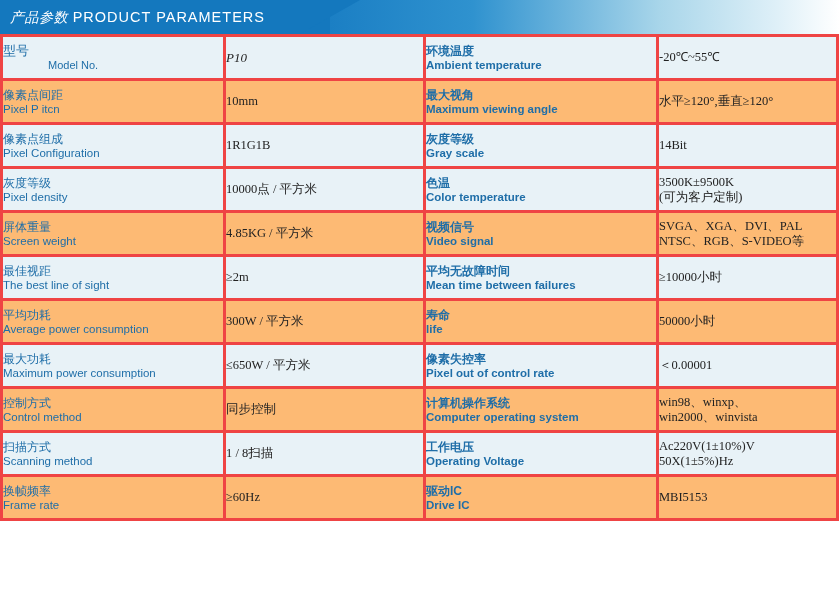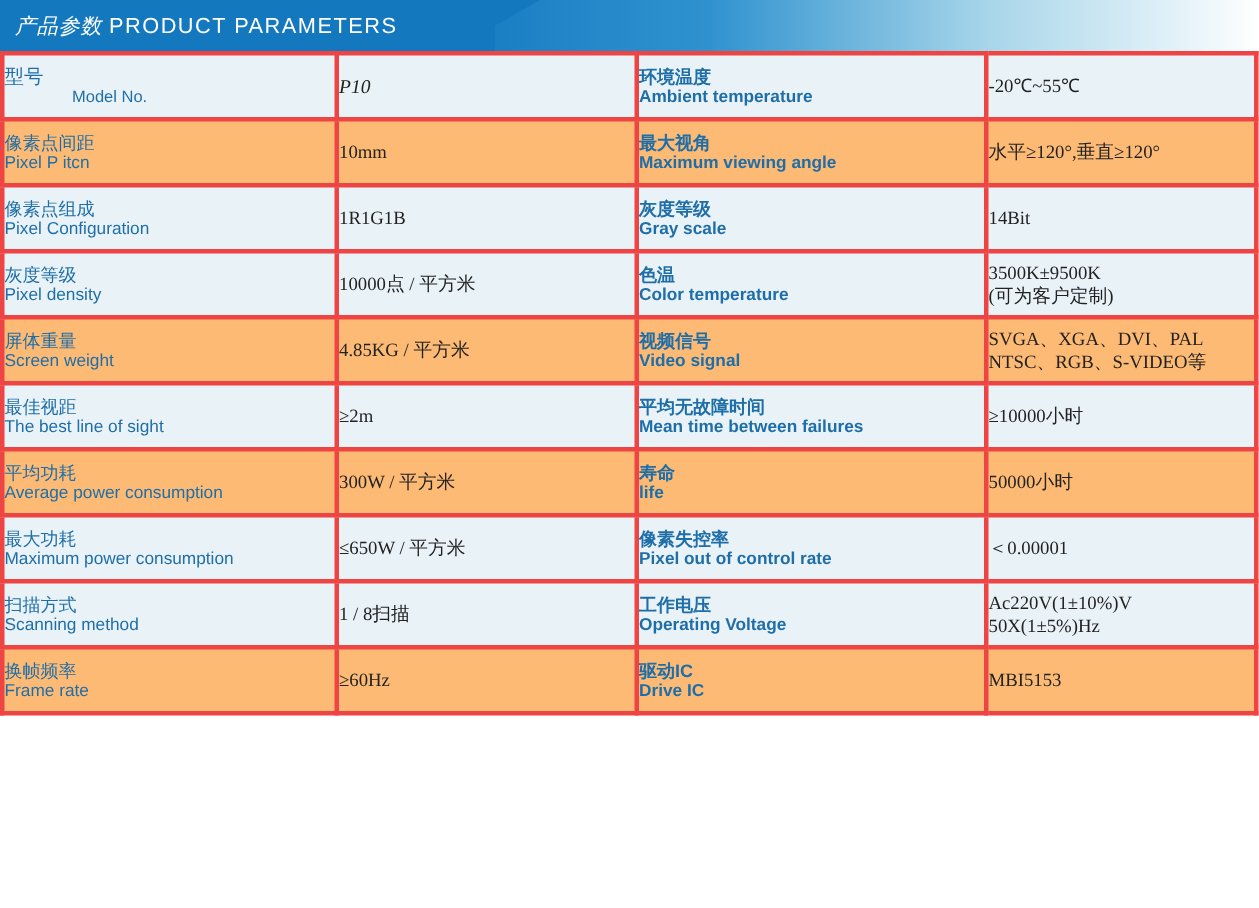--- a/index.html
+++ b/index.html
@@ -303,20 +303,37 @@
         </td>
         <td class="c-label2">
           <div class="cn-line">像素失控率</div>
           <div class="en-line">Pixel out of control rate</div>
         </td>
         <td class="c-value2">
           <div class="val-line">＜0.00001</div>
         </td>
       </tr>
 
+      <tr class="row-plain tall">
+        <td class="c-label">
+          <div class="cn-line">控制方式</div>
+          <div class="en-line">Control method</div>
+        </td>
+        <td class="c-value">
+          <div class="val-line">同步控制</div>
+        </td>
+        <td class="c-label2">
+          <div class="cn-line">计算机操作系统</div>
+          <div class="en-line">Computer operating system</div>
+        </td>
+        <td class="c-value2">
+          <div class="val-line">win98、winxp、</div>
+          <div class="val-line">win2000、winvista</div>
+        </td>
+      </tr>
 
       <tr class="row-alt tall">
         <td class="c-label">
           <div class="cn-line">扫描方式</div>
           <div class="en-line">Scanning method</div>
         </td>
         <td class="c-value">
           <div class="val-line">1 / 8扫描</div>
         </td>
         <td class="c-label2">

